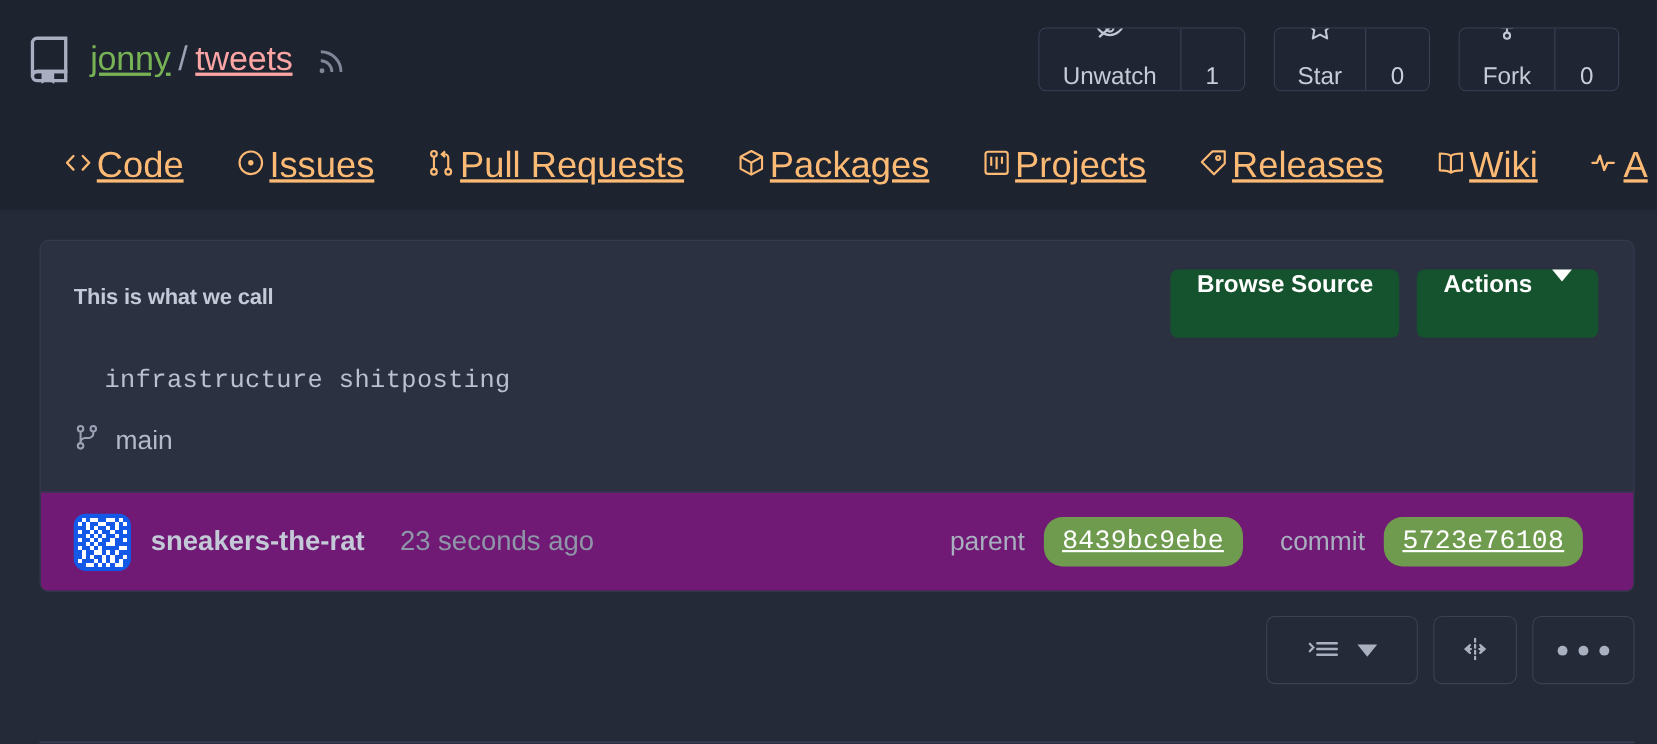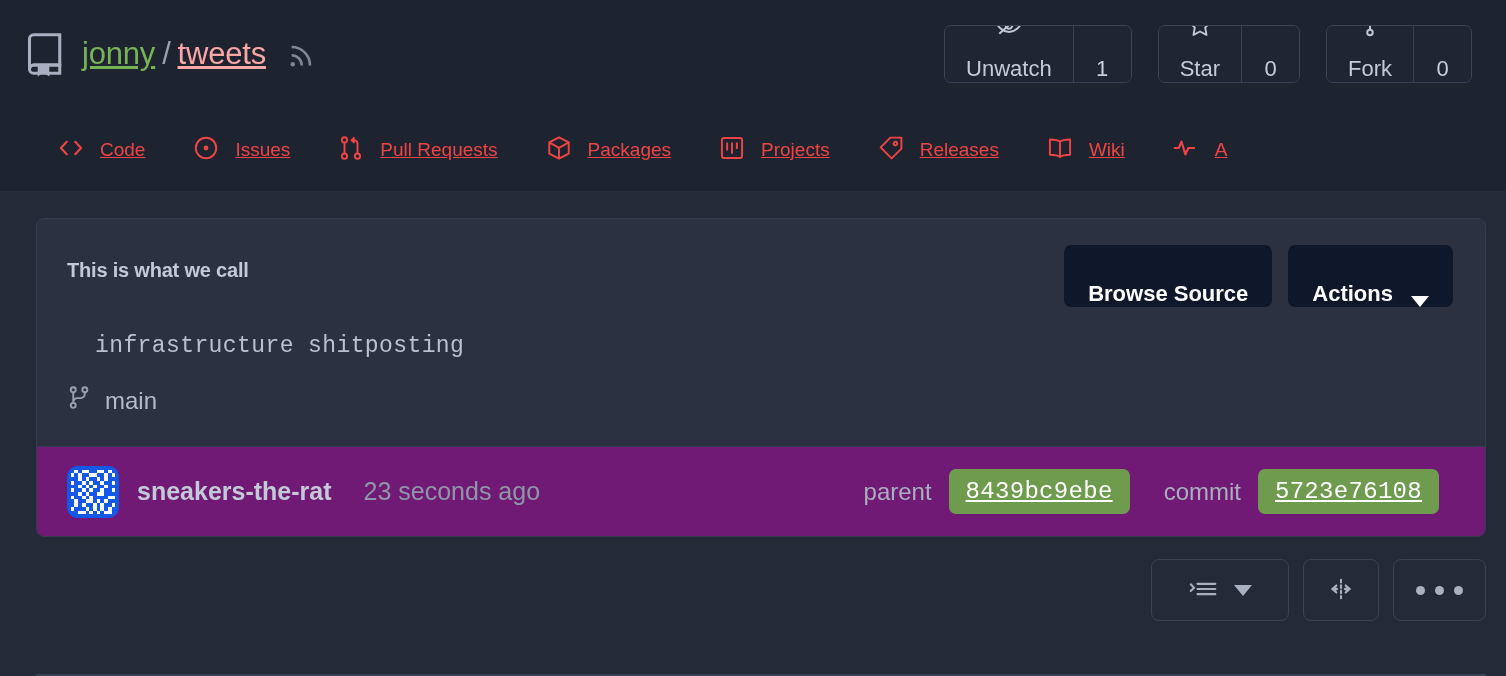--- a/index.html
+++ b/index.html
@@ -65,23 +65,23 @@
     height: 84px;
     display: flex;
     align-items: center;
     padding-left: 58px;
     gap: 48px;
     border-bottom: 1px solid #262c3c;
     overflow: hidden;
     white-space: nowrap;
   }
   .nav-item {
-    display: flex; align-items: center; gap: 16px;
-    color: #ef4444;
-    font-size: 19px;
+    display: flex; align-items: center; gap: 4px;
+    color: #fdba74;
+    font-size: 33px;
     line-height: 1;
   }
   .nav-item svg { width: 26px; height: 26px; flex: none; }
 
   
   .body-area {
     background: #252a38;
     padding: 26px 20px 0 36px;
     height: calc(676px - 108px - 84px);
     position: relative;
@@ -100,29 +100,29 @@
   }
   .commit-title {
     font-size: 20px;
     font-weight: bold;
     color: #c3c9d6;
     letter-spacing: -0.2px;
     padding-top: 14px;
   }
   .head-btns { display: flex; gap: 16px; align-items: center; }
   .green-btn {
-    background: #0f172a;
+    background: #14532d;
     color: #ffffff;
     font-size: 22px;
     font-weight: bold;
     border: none;
     border-radius: 7px;
     height: 62px;
     padding: 0 24px;
-    display: flex; align-items: flex-end; gap: 18px;
+    display: flex; align-items: flex-start; gap: 18px;
     font-family: "Liberation Sans", sans-serif;
   }
   .caret-down {
     width: 0; height: 0;
     border-left: 9px solid transparent;
     border-right: 9px solid transparent;
     border-top: 11px solid #ffffff;
     display: inline-block;
   }
   .commit-message {
@@ -159,21 +159,21 @@
   .author-name { font-size: 25px; font-weight: bold; color: #c3c9d6; }
   .commit-time { font-size: 25px; color: #8e96a8; margin-left: 14px; text-align: right; }
   .commit-bar-spacer { flex: 1 1 auto; }
   .hash-group { display: flex; align-items: center; gap: 17px; }
   .hash-label { color: #a8afbe; font-size: 24px; }
   .hash-pill {
     background: #6f9b4e;
     color: #ffffff;
     font-family: "Liberation Mono", monospace;
     font-size: 24px;
-    border-radius: 7px;
+    border-radius: 17px;
     padding: 9px 17px;
     letter-spacing: 0.3px;
   }
   .hash-group.second { margin-left: 34px; margin-right: 16px;}
 
   
   .diff-toolbar {
     display: flex; justify-content: flex-end; gap: 14px;
     width: 1450px;
     margin-top: 22px;

